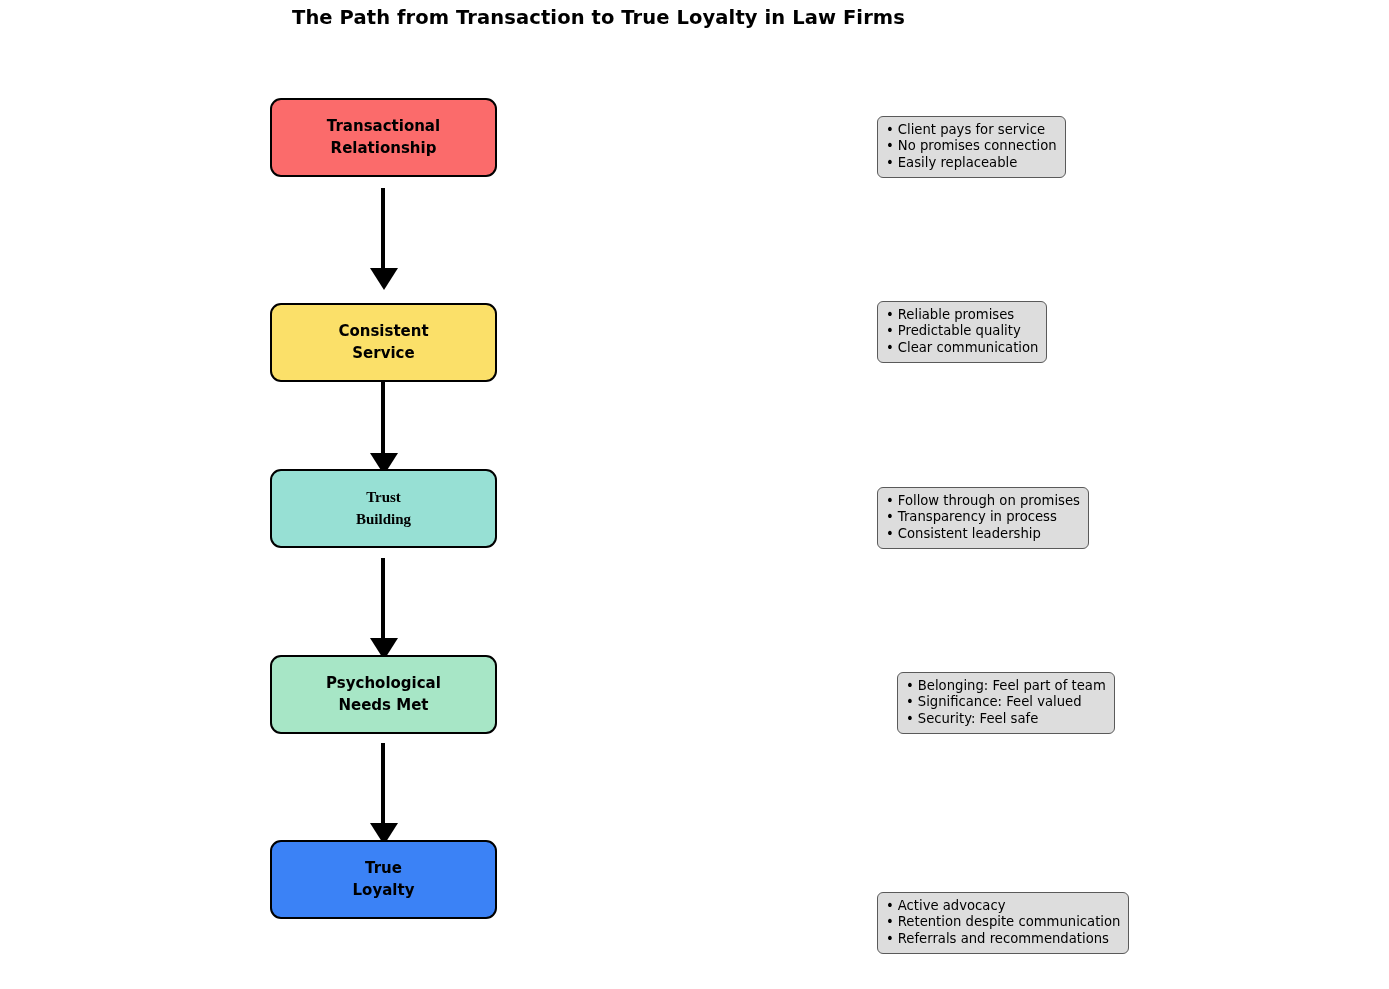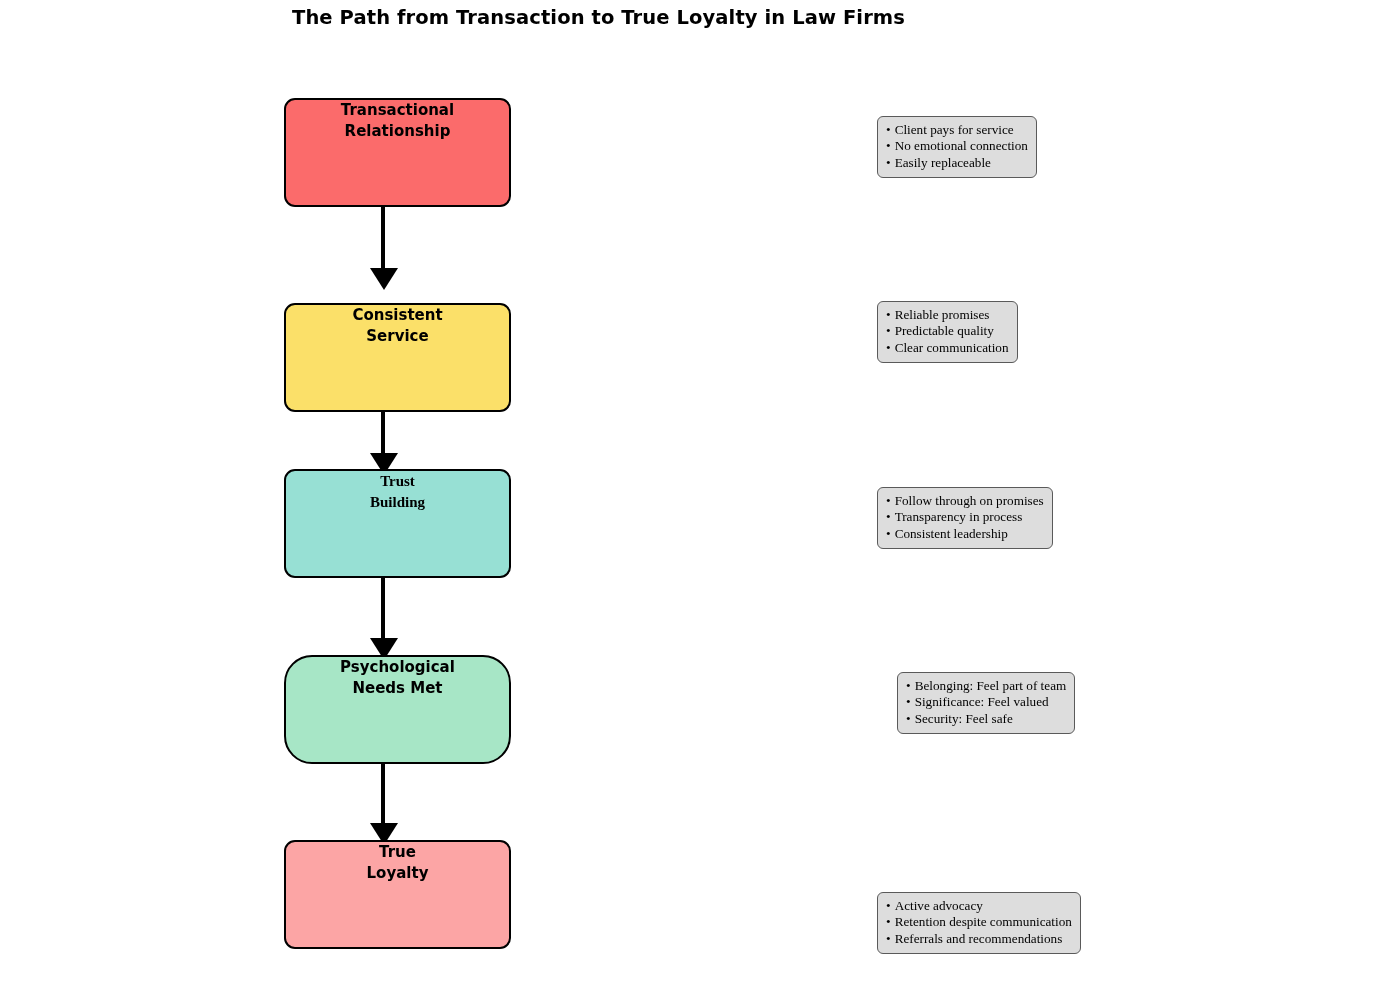--- a/index.html
+++ b/index.html
@@ -22,28 +22,28 @@
     width: 1197px;
     text-align: center;
     font-size: 19.5px;
     font-weight: bold;
     color: #000000;
     letter-spacing: 0.1px;
   }
 
   .stage-box {
     position: absolute;
-    left: 284px;
+    left: 270px;
     width: 227px;
-    height: 109px;
+    height: 79px;
     box-sizing: border-box;
     border: 2.6px solid #000000;
     border-radius: 11px;
     display: flex;
-    align-items: flex-start;
+    align-items: center;
     justify-content: center;
     text-align: center;
     font-size: 15px;
     font-weight: bold;
     color: #000000;
     line-height: 1.42;
     z-index: 2;
   }
 
   .stage-label { white-space: pre-line; }
@@ -76,21 +76,21 @@
     box-sizing: border-box;
     background: #dddddd;
     border: 1.4px solid #5a5a5a;
     border-radius: 6px;
     padding: 5px 8px 6px 8px;
     font-size: 13.2px;
     color: #000000;
     line-height: 1.24;
     z-index: 2;
   }
-  .note-line { white-space: nowrap; font-family: Liberation Serif, serif; }
+  .note-line { white-space: nowrap; }
   .note-line .bullet { margin-right: 4px; }
 </style>
 </head>
 <body>
 
 <div id="page-title">The Path from Transaction to True Loyalty in Law Firms</div>
 
 <div class="arrow" style="top:188px;height:102px;">
   <div class="shaft" style="height:92px;"></div>
   <div class="head" style="top:80px;"></div>
@@ -113,32 +113,32 @@
 Relationship</span>
 </div>
 <div class="stage-box" style="top:284px;background:#fbe069;margin-top:19px;">
   <span class="stage-label">Consistent
 Service</span>
 </div>
 <div class="stage-box" style="top:469px;background:#97e0d4;font-family:Liberation Serif, serif;">
   <span class="stage-label">Trust
 Building</span>
 </div>
-<div class="stage-box" style="top:655px;background:#a7e6c6;border-radius:28px;">
+<div class="stage-box" style="top:655px;background:#a7e6c6;">
   <span class="stage-label">Psychological
 Needs Met</span>
 </div>
-<div class="stage-box" style="top:840px;background:#fca5a5;">
+<div class="stage-box" style="top:840px;background:#3b82f6;">
   <span class="stage-label">True
 Loyalty</span>
 </div>
 
 <div class="note-box" style="left:877px;top:116px;">
   <div class="note-line"><span class="bullet">•</span><span>Client pays for service</span></div>
-  <div class="note-line"><span class="bullet">•</span><span>No emotional connection</span></div>
+  <div class="note-line"><span class="bullet">•</span><span>No promises connection</span></div>
   <div class="note-line"><span class="bullet">•</span><span>Easily replaceable</span></div>
 </div>
 
 <div class="note-box" style="left:877px;top:301px;">
   <div class="note-line"><span class="bullet">•</span><span>Reliable promises</span></div>
   <div class="note-line"><span class="bullet">•</span><span>Predictable quality</span></div>
   <div class="note-line"><span class="bullet">•</span><span>Clear communication</span></div>
 </div>
 
 <div class="note-box" style="left:877px;top:487px;">

